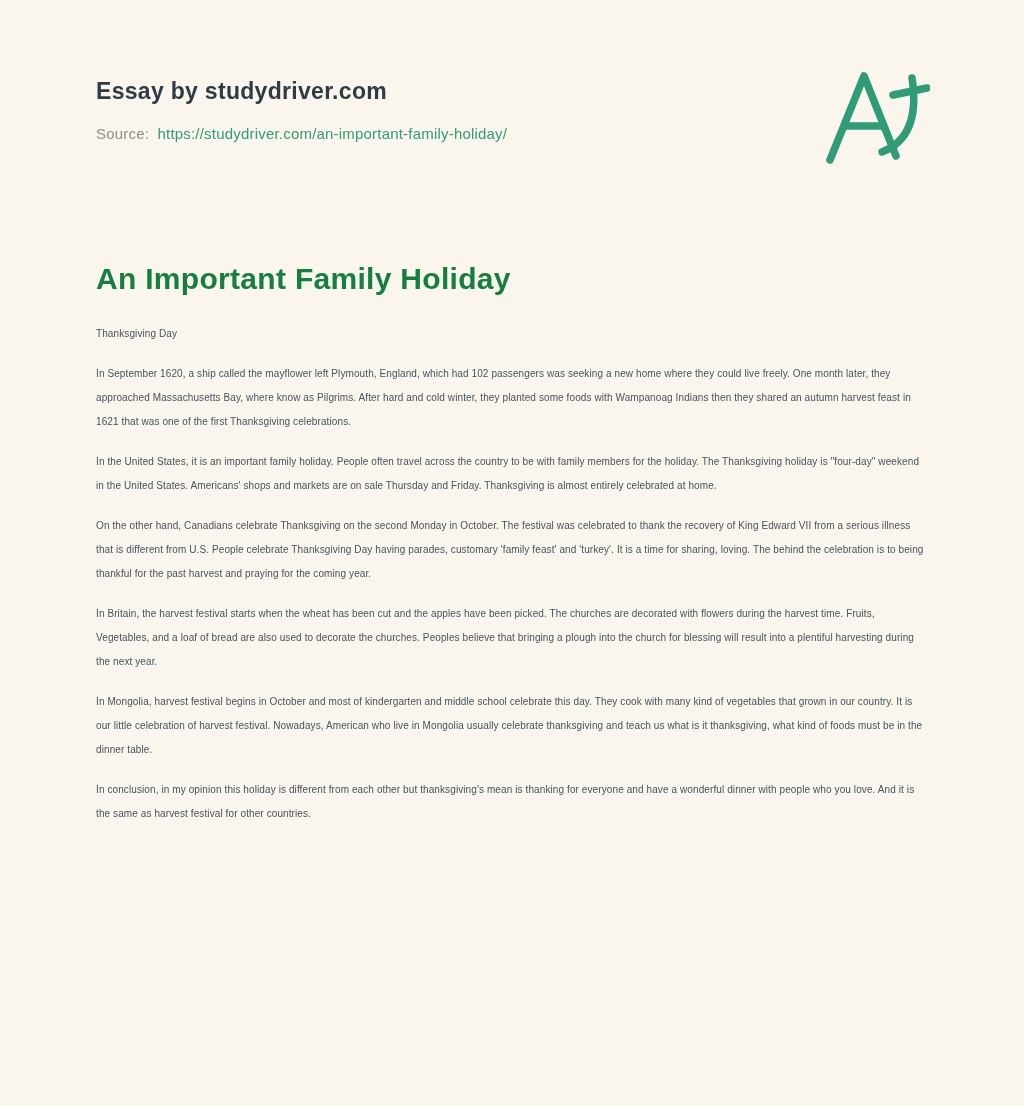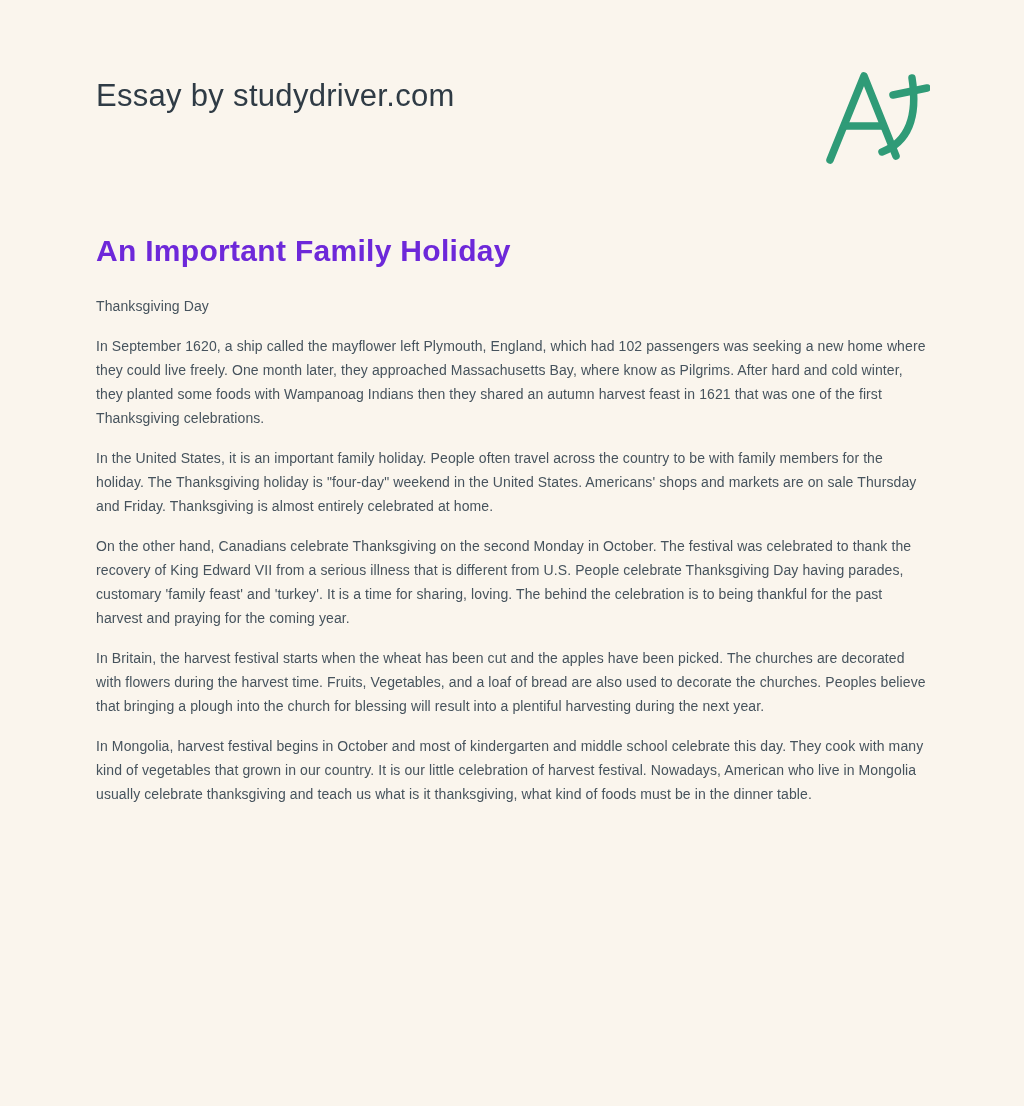--- a/index.html
+++ b/index.html
@@ -16,22 +16,22 @@
   }
   .page {
     position: relative;
     box-sizing: border-box;
     width: 1024px;
     height: 1106px;
     padding: 78px 96px 0 96px;
   }
   .header-title {
     margin: 0 0 20px 0;
-    font-size: 31px;
-    font-weight: normal;
+    font-size: 23px;
+    font-weight: bold;
     letter-spacing: 0.3px;
     color: #2f3b45;
   }
   .source-line {
     margin: 0;
     font-size: 15px;
     letter-spacing: 0.2px;
     color: #8e8e8e;
   }
   .source-line a {
@@ -46,43 +46,47 @@
     right: 94px;
     width: 110px;
     height: 96px;
   }
   .logo svg { width: 100%; height: 100%; display: block; }
   .essay-title {
     margin: 120px 0 0 0;
     font-size: 30px;
     font-weight: bold;
     letter-spacing: 0.3px;
-    color: #6d28d9;
+    color: #15803d;
   }
   .essay-body {
     margin-top: 26px;
     max-width: 832px;
   }
   .essay-body p {
     margin: 16px 0 0 0;
-    font-size: 14px;
+    font-size: 10px;
     line-height: 24px;
     letter-spacing: 0.1px;
   }
   .essay-body p:first-child {
     margin-top: 0;
   }
 </style>
 </head>
 <body>
 
 <div class="page">
 
   <header>
     <h1 class="header-title">Essay by studydriver.com</h1>
+    <p class="source-line">
+      <span>Source:</span>
+      <a href="#">https://studydriver.com/an-important-family-holiday/</a>
+    </p>
     <div class="logo">
       <svg viewBox="0 0 110 96" xmlns="http://www.w3.org/2000/svg" aria-hidden="true">
         <g fill="none" stroke="#2f9b77" stroke-width="7.5" stroke-linecap="round" stroke-linejoin="round">
           <path d="M10 92 L44 8 L76 88"></path>
           <path d="M25 58 L62 58"></path>
           <path d="M92 10 C97 42 93 72 62 84"></path>
           <path d="M73 27 L107 20"></path>
         </g>
       </svg>
     </div>
@@ -91,16 +95,17 @@
   <main>
     <h2 class="essay-title">An Important Family Holiday</h2>
 
     <div class="essay-body">
       <p>Thanksgiving Day</p>
       <p>In September 1620, a ship called the mayflower left Plymouth, England, which had 102 passengers was seeking a new home where they could live freely. One month later, they approached Massachusetts Bay, where know as Pilgrims. After hard and cold winter, they planted some foods with Wampanoag Indians then they shared an autumn harvest feast in 1621 that was one of the first Thanksgiving celebrations.</p>
       <p>In the United States, it is an important family holiday. People often travel across the country to be with family members for the holiday. The Thanksgiving holiday is "four-day" weekend in the United States. Americans' shops and markets are on sale Thursday and Friday. Thanksgiving is almost entirely celebrated at home.</p>
       <p>On the other hand, Canadians celebrate Thanksgiving on the second Monday in October. The festival was celebrated to thank the recovery of King Edward VII from a serious illness that is different from U.S. People celebrate Thanksgiving Day having parades, customary 'family feast' and 'turkey'. It is a time for sharing, loving. The behind the celebration is to being thankful for the past harvest and praying for the coming year.</p>
       <p>In Britain, the harvest festival starts when the wheat has been cut and the apples have been picked. The churches are decorated with flowers during the harvest time. Fruits, Vegetables, and a loaf of bread are also used to decorate the churches. Peoples believe that bringing a plough into the church for blessing will result into a plentiful harvesting during the next year.</p>
       <p>In Mongolia, harvest festival begins in October and most of kindergarten and middle school celebrate this day. They cook with many kind of vegetables that grown in our country. It is our little celebration of harvest festival. Nowadays, American who live in Mongolia usually celebrate thanksgiving and teach us what is it thanksgiving, what kind of foods must be in the dinner table.</p>
+      <p>In conclusion, in my opinion this holiday is different from each other but thanksgiving's mean is thanking for everyone and have a wonderful dinner with people who you love. And it is the same as harvest festival for other countries.</p>
     </div>
   </main>
 
 </div>
 
 </body></html>

